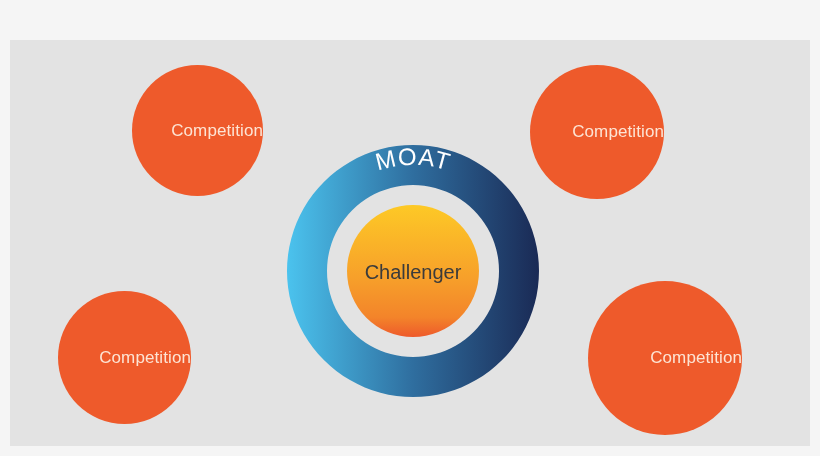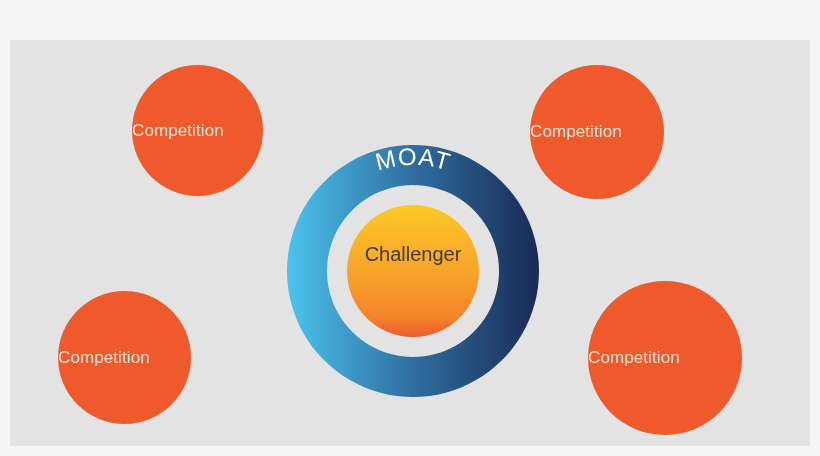--- a/index.html
+++ b/index.html
@@ -18,37 +18,37 @@
       width: 800px;
       height: 406px;
       background: #e3e3e3;
     }
     .comp {
       position: absolute;
       border-radius: 50%;
       background: #ee5a2b;
       display: flex;
       align-items: center;
-      justify-content: flex-start;
+      justify-content: flex-end;
     }
     .comp span {
       color: #fde4d4;
       font-size: 17px;
       letter-spacing: 0.1px;
       white-space: nowrap;
     }
     .moat-svg {
       position: absolute;
       left: 0;
       top: 0;
     }
     .brand-text {
       position: absolute;
       left: 347px;
-      top: 241px;
+      top: 259px;
       width: 132px;
       text-align: center;
       color: #3b3b3b;
       font-size: 20px;
       line-height: 26px;
     }
     .brand-text span { display: block; }
   </style>
 </head>
 <body>

